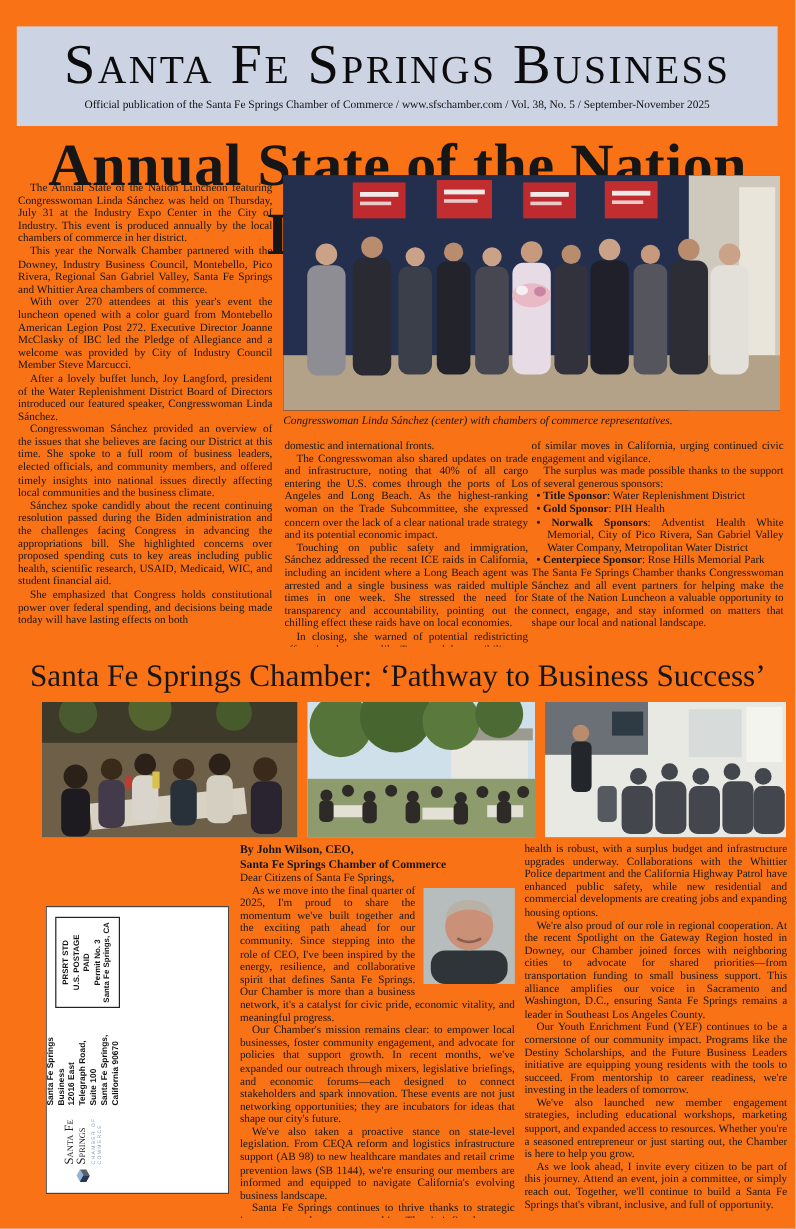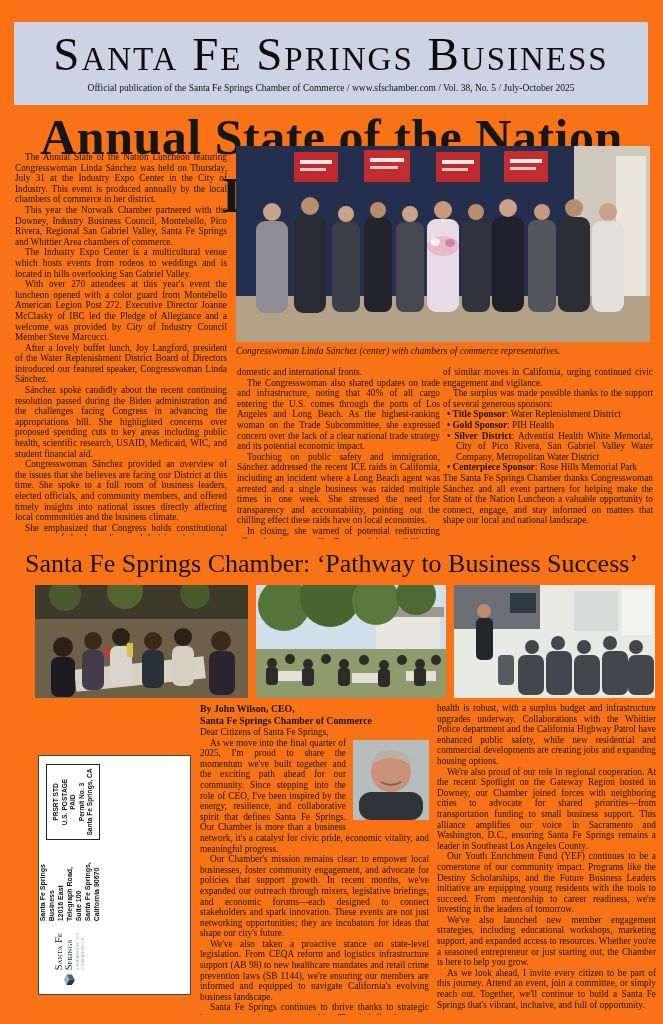--- a/index.html
+++ b/index.html
@@ -62,33 +62,32 @@
   .mail-address{margin-left:6px;font-family:"Liberation Sans",sans-serif;font-weight:bold;
                 font-size:7px;line-height:9px;color:#111;}
 </style>
 </head>
 <body>
 
 <div class="page">
 
   <div class="masthead">
     <div class="masthead-title">Santa Fe Springs Business</div>
-    <div class="masthead-sub">Official publication of the Santa Fe Springs Chamber of Commerce  /  www.sfschamber.com  /  Vol. 38, No. 5  /  July-October 2025</div>
+    <div class="masthead-sub">Official publication of the Santa Fe Springs Chamber of Commerce  /  www.sfschamber.com  /  Vol. 38, No. 5  /  September-November 2025</div>
   </div>
 
   <div class="h1">Annual State of the Nation Luncheon</div>
 
   <div class="col a1-col1">
       <p class="para">The Annual State of the Nation Luncheon featuring Congresswoman Linda Sánchez was held on Thursday, July 31 at the Industry Expo Center in the City of Industry. This event is produced annually by the local chambers of commerce in her district.</p>
       <p class="para">This year the Norwalk Chamber partnered with the Downey, Industry Business Council, Montebello, Pico Rivera, Regional San Gabriel Valley, Santa Fe Springs and Whittier Area chambers of commerce.</p>
-      <p class="para">The Industry Expo Center is a multicultural venue which hosts events from rodeos to weddings and is located in hills overlooking San Gabriel Valley.</p>
       <p class="para">With over 270 attendees at this year's event the luncheon opened with a color guard from Montebello American Legion Post 272. Executive Director Joanne McClasky of IBC led the Pledge of Allegiance and a welcome was provided by City of Industry Council Member Steve Marcucci.</p>
       <p class="para">After a lovely buffet lunch, Joy Langford, president of the Water Replenishment District Board of Directors introduced our featured speaker, Congresswoman Linda Sánchez.</p>
+      <p class="para">Congresswoman Sánchez provided an overview of the issues that she believes are facing our District at this time. She spoke to a full room of business leaders, elected officials, and community members, and offered timely insights into national issues directly affecting local communities and the business climate.</p>
       <p class="para">Sánchez spoke candidly about the recent continuing resolution passed during the Biden administration and the challenges facing Congress in advancing the appropriations bill. She highlighted concerns over proposed spending cuts to key areas including public health, scientific research, USAID, Medicaid, WIC, and student financial aid.</p>
-      <p class="para">Congresswoman Sánchez provided an overview of the issues that she believes are facing our District at this time. She spoke to a full room of business leaders, elected officials, and community members, and offered timely insights into national issues directly affecting local communities and the business climate.</p>
       <p class="para">She emphasized that Congress holds constitutional power over federal spending, and decisions being made today will have lasting effects on both</p>
     </div>
 
   <div class="main-photo">
     <svg width="414" height="196" viewBox="0 0 414 196">
       <rect x="0" y="0" width="414" height="196" fill="#232f4c"></rect>
       <rect x="338" y="0" width="76" height="196" fill="#cfc9bd"></rect>
       <rect x="380" y="10" width="30" height="150" fill="#e9e5db"></rect>
       <rect x="0" y="150" width="414" height="46" fill="#b3a287"></rect>
       <g>
@@ -140,21 +139,21 @@
       <p class="para cont">domestic and international fronts.</p>
       <p class="para">The Congresswoman also shared updates on trade and infrastructure, noting that 40% of all cargo entering the U.S. comes through the ports of Los Angeles and Long Beach. As the highest-ranking woman on the Trade Subcommittee, she expressed concern over the lack of a clear national trade strategy and its potential economic impact.</p>
       <p class="para">Touching on public safety and immigration, Sánchez addressed the recent ICE raids in California, including an incident where a Long Beach agent was arrested and a single business was raided multiple times in one week. She stressed the need for transparency and accountability, pointing out the chilling effect these raids have on local economies.</p>
       <p class="para">In closing, she warned of potential redistricting efforts in other states like Texas and the possibility</p>
     </div>
   <div class="col a1-col3">
       <p class="para cont">of similar moves in California, urging continued civic engagement and vigilance.</p>
       <p class="para">The surplus was made possible thanks to the support of several generous sponsors:</p>
       <div class="bullet"><b>Title Sponsor</b>: Water Replenishment District</div>
       <div class="bullet"><b>Gold Sponsor</b>: PIH Health</div>
-      <div class="bullet"><b>Silver District</b>: Adventist Health White Memorial, City of Pico Rivera, San Gabriel Valley Water Company, Metropolitan Water District</div>
+      <div class="bullet"><b>Norwalk Sponsors</b>: Adventist Health White Memorial, City of Pico Rivera, San Gabriel Valley Water Company, Metropolitan Water District</div>
       <div class="bullet"><b>Centerpiece Sponsor</b>: Rose Hills Memorial Park</div>
       <p class="para cont">The Santa Fe Springs Chamber thanks Congresswoman Sánchez and all event partners for helping make the State of the Nation Luncheon a valuable opportunity to connect, engage, and stay informed on matters that shape our local and national landscape.</p>
     </div>
 
   <div class="h2">Santa Fe Springs Chamber: ‘Pathway to Business Success’</div>
 
   <div class="band-photo bp1">
     <svg width="213" height="113" viewBox="0 0 213 113">
       <rect width="213" height="113" fill="#6e5f49"></rect>
       <rect x="0" y="0" width="213" height="34" fill="#3d3a2a"></rect>

